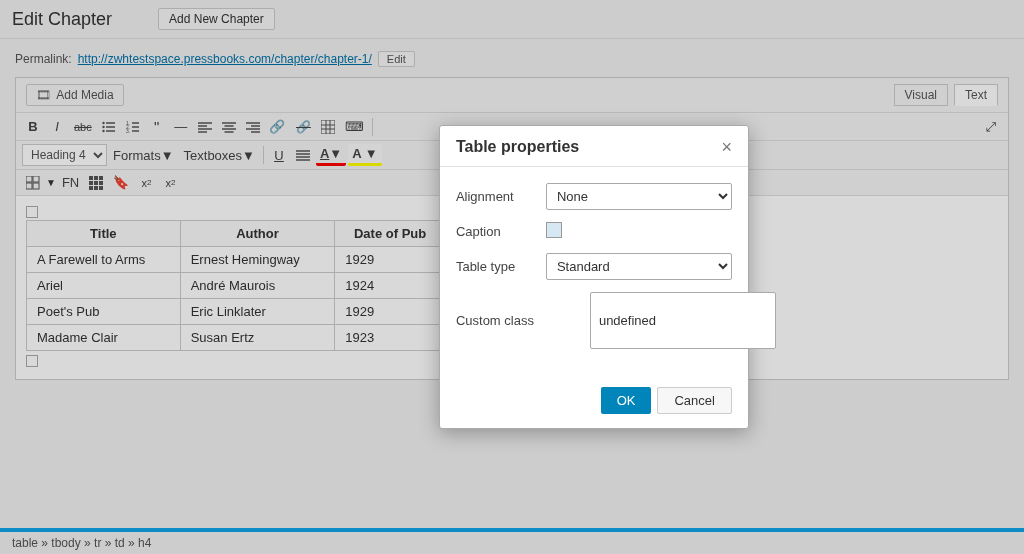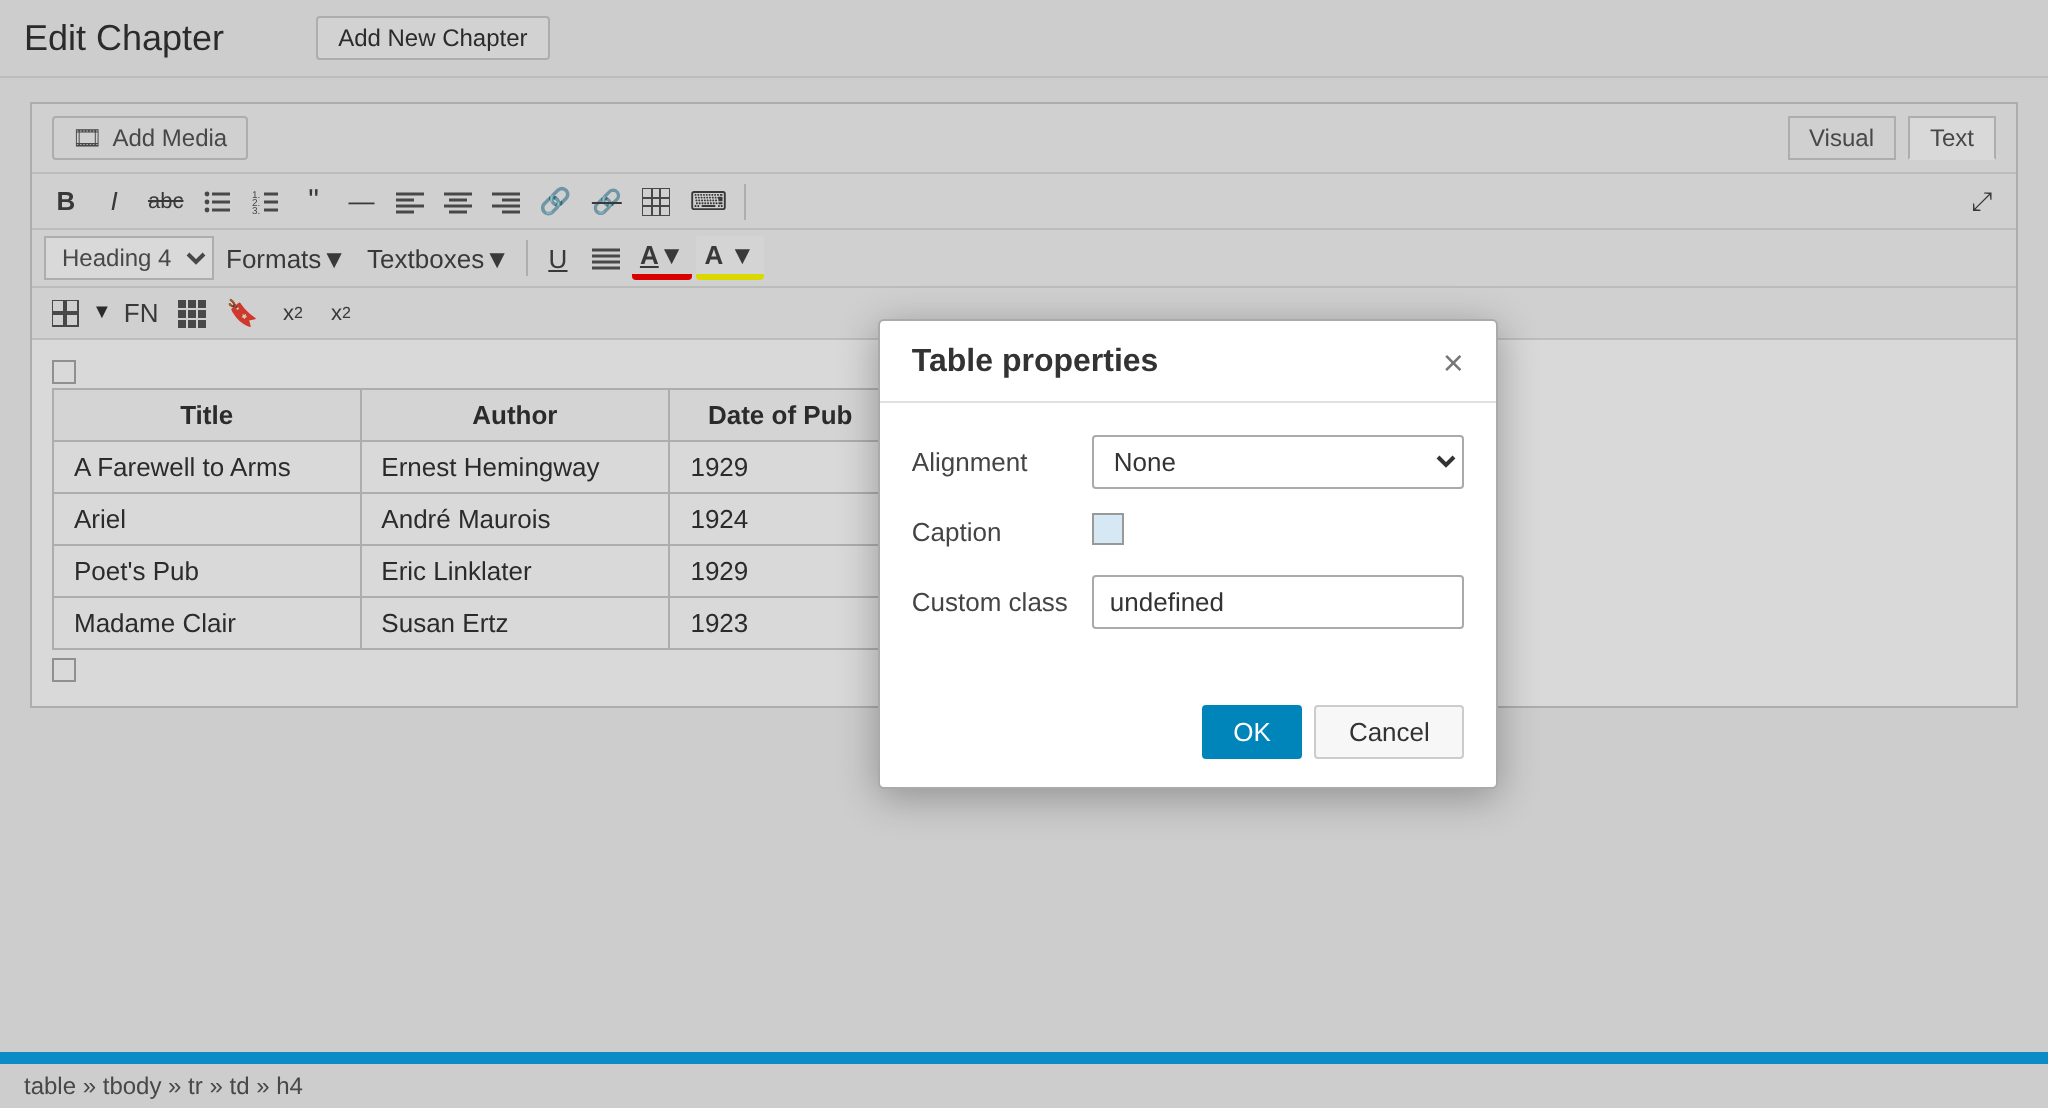--- a/index.html
+++ b/index.html
@@ -182,21 +182,21 @@
       font-weight: 600;
     }
 
     
     .status-bar {
       position: absolute;
       bottom: 0;
       left: 0;
       right: 0;
       background: #f1f1f1;
-      border-top: 6px solid #0ea5e9;
+      border-top: 4px solid #0ea5e9;
       padding: 4px 12px;
       font-size: 12px;
       color: #555;
     }
 
     
     .modal-overlay {
       position: absolute;
       top: 0; left: 0; right: 0; bottom: 0;
       background: rgba(0,0,0,0.15);
@@ -259,25 +259,26 @@
       padding: 4px 6px;
       border: 1px solid #aaa;
       border-radius: 2px;
       font-size: 13px;
       background: #fff;
       color: #333;
       cursor: pointer;
     }
     .form-input {
       width: 100%;
-      padding: 5px 8px;
+      padding: 20px 8px;
       border: 1px solid #aaa;
       border-radius: 2px;
       font-size: 13px;
       color: #333;
+      margin-left: 44px;
     }
     .modal-footer {
       display: flex;
       justify-content: flex-end;
       gap: 6px;
       padding: 10px 16px 14px;
     }
     .btn-ok {
       background: #0085ba;
       color: #fff;
@@ -324,20 +325,25 @@
 <div class="top-bar">
   <h2>Edit Chapter</h2>
   <button class="add-new-btn">Add New Chapter</button>
 </div>
 
 <div class="page-content">
 
   
 
   
+  <div class="permalink-bar">
+    <span>Permalink:</span>
+    <a href="#">http://zwhtestspace.pressbooks.com/chapter/chapter-1/</a>
+    <button class="edit-link-btn">Edit</button>
+  </div>
 
   
   <div class="editor-wrap">
 
     <div class="editor-top">
       <button class="add-media-btn">
         <span>🎞</span>
         <span>Add Media</span>
       </button>
       <div class="editor-view-tabs">
@@ -545,20 +551,29 @@
         </div>
       </div>
 
       <div class="form-row">
         <span class="form-label">Caption</span>
         <div class="form-control">
           <span class="checkbox-visual"></span>
         </div>
       </div>
 
+      <div class="form-row">
+        <span class="form-label">Table type</span>
+        <div class="form-control">
+          <select class="form-select">
+            <option>Standard</option>
+            <option>Full-width</option>
+          </select>
+        </div>
+      </div>
 
       <div class="form-row">
         <span class="form-label">Custom class</span>
         <div class="form-control">
           <input class="form-input" type="text" value="undefined" style="">
         </div>
       </div>
 
     </div>
 

